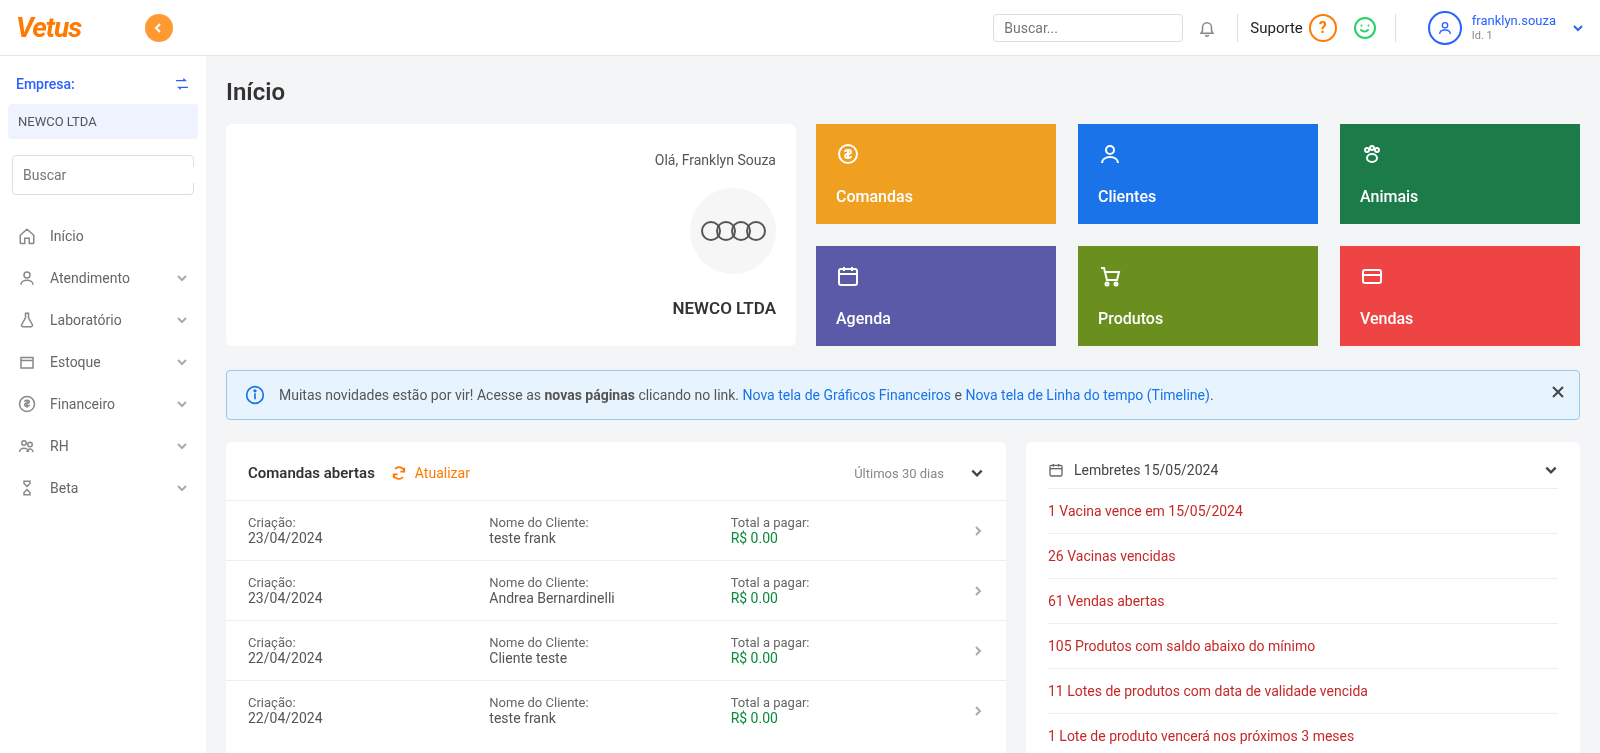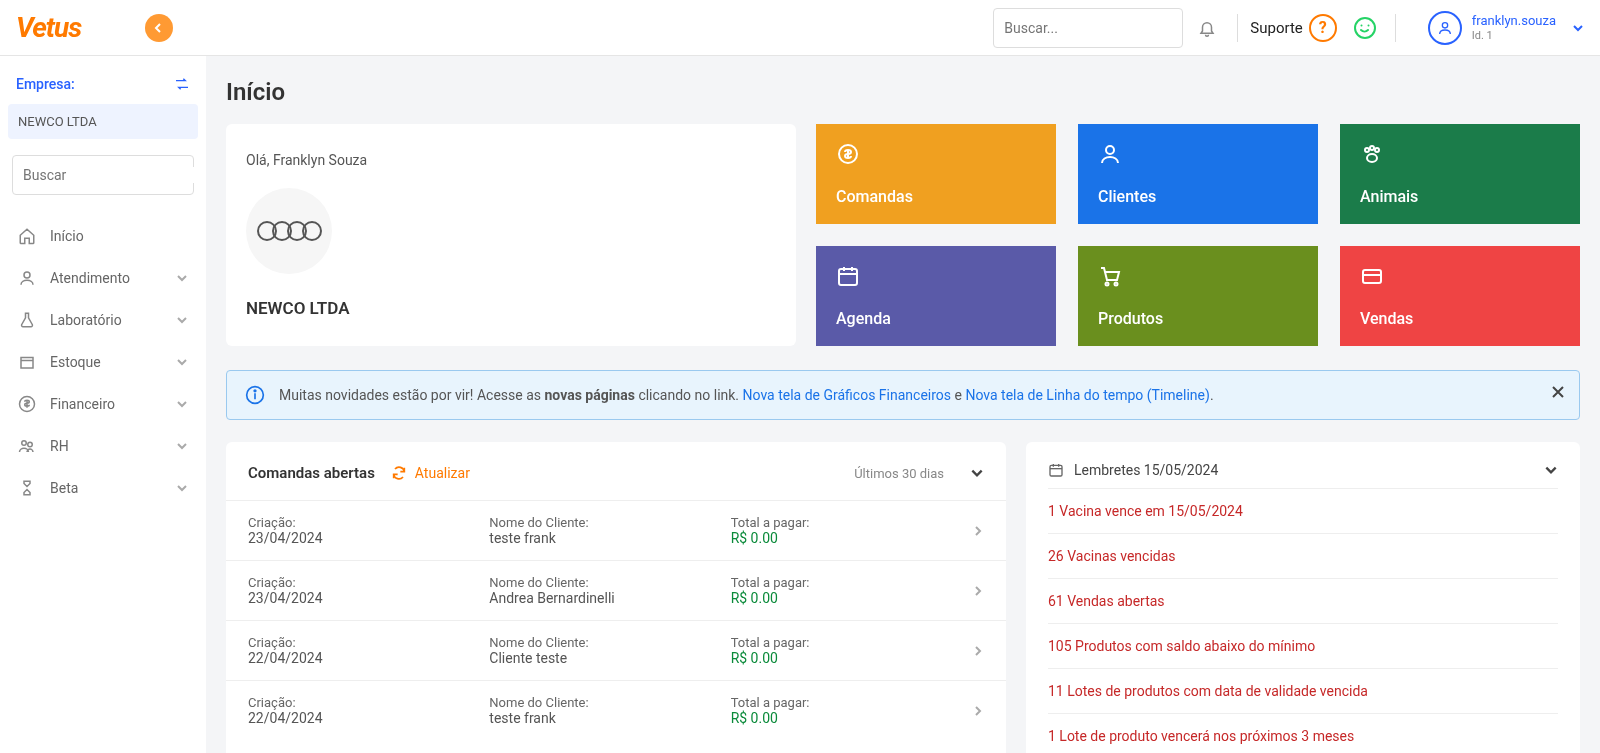--- a/index.html
+++ b/index.html
@@ -2,21 +2,21 @@
 <html><head>
 <meta charset="utf-8">
 <style>
 * { margin:0; padding:0; box-sizing:border-box; font-family:-apple-system,BlinkMacSystemFont,"Segoe UI",Roboto,sans-serif; }
 body { background:#f4f5f7; color:#333; }
 .topbar { height:56px; background:#fff; display:flex; align-items:center; padding:0 16px; border-bottom:1px solid #e5e5e5; }
 .logo { font-size:28px; font-weight:700; font-style:italic; letter-spacing:-1px; }
 .logo .v { color:#ff7a00; } .logo .rest { color:#ff7a00; }
 .collapse-btn { width:28px; height:28px; background:#ff9a33; border-radius:50%; margin-left:64px; display:flex; align-items:center; justify-content:center; color:#fff; cursor:pointer; }
 .top-spacer { flex:1; }
-.search-top { width:190px; height:40px; border:1px solid #ddd; border-radius:4px; display:flex; align-items:center; padding:0 10px; color:#888; }
+.search-top { width:190px; height:28px; border:1px solid #ddd; border-radius:4px; display:flex; align-items:center; padding:0 10px; color:#888; }
 .search-top input { border:none; outline:none; flex:1; font-size:14px; color:#555; }
 .top-icon { width:36px; height:36px; display:flex; align-items:center; justify-content:center; color:#888; cursor:pointer; margin-left:6px; }
 .top-divider { width:1px; height:28px; background:#ddd; margin:0 12px; }
 .suporte-wrap { display:flex; align-items:center; gap:6px; font-size:15px; color:#222; cursor:pointer; }
 .help-badge { width:28px; height:28px; border:2px solid #ff7a00; border-radius:50%; display:flex; align-items:center; justify-content:center; color:#ff7a00; font-weight:700; font-size:16px; }
 .wa-icon { color:#25d366; margin-left:10px; }
 .user-wrap { display:flex; align-items:center; gap:10px; margin-left:20px; cursor:pointer; }
 .avatar-circle { width:34px; height:34px; border:2px solid #2962ff; border-radius:50%; display:flex; align-items:center; justify-content:center; color:#2962ff; }
 .user-meta { display:flex; flex-direction:column; line-height:1.2; font-size:13px; color:#2962ff; }
 .user-meta .uid { color:#888; font-size:11px; }
@@ -30,21 +30,21 @@
 .side-search { margin:16px 4px 20px; height:40px; border:1px solid #ddd; border-radius:4px; display:flex; align-items:center; padding:0 10px; color:#888; }
 .side-search input { border:none; outline:none; flex:1; font-size:14px; }
 .nav-item { display:flex; align-items:center; gap:14px; padding:12px 10px; color:#666; font-size:14px; cursor:pointer; border-radius:4px; }
 .nav-item .ico { width:18px; height:18px; display:flex; align-items:center; justify-content:center; color:#888; }
 .nav-item .exp { margin-left:auto; color:#aaa; }
 
 .main { flex:1; padding:22px 20px 0 20px; }
 .page-title { font-size:24px; font-weight:600; color:#333; margin-bottom:18px; }
 
 .top-row { display:flex; gap:20px; align-items:stretch; margin-bottom:24px; }
-.welcome-card { background:#fff; border-radius:6px; flex:0 0 570px; display:flex; flex-direction:column; align-items:flex-start; padding:28px 20px; }
+.welcome-card { background:#fff; border-radius:6px; flex:0 0 570px; display:flex; flex-direction:column; align-items:flex-end; padding:28px 20px; }
 .welcome-card .greet { font-size:14px; color:#555; margin-bottom:20px; }
 .company-logo { width:86px; height:86px; border-radius:50%; background:#f6f6f6; display:flex; align-items:center; justify-content:center; margin-bottom:24px; }
 .rings { display:flex; }
 .ring { width:20px; height:20px; border:2px solid #555; border-radius:50%; margin-left:-5px; }
 .ring:first-child { margin-left:0; }
 .welcome-card .cname { font-size:17px; font-weight:600; color:#333; }
 
 .tiles { flex:1; display:grid; grid-template-columns:repeat(3,1fr); gap:22px; }
 .tile { border-radius:0; padding:18px 20px; color:#fff; cursor:pointer; display:flex; flex-direction:column; justify-content:space-between; min-height:94px; }
 .tile .tico { width:24px; height:24px; }

